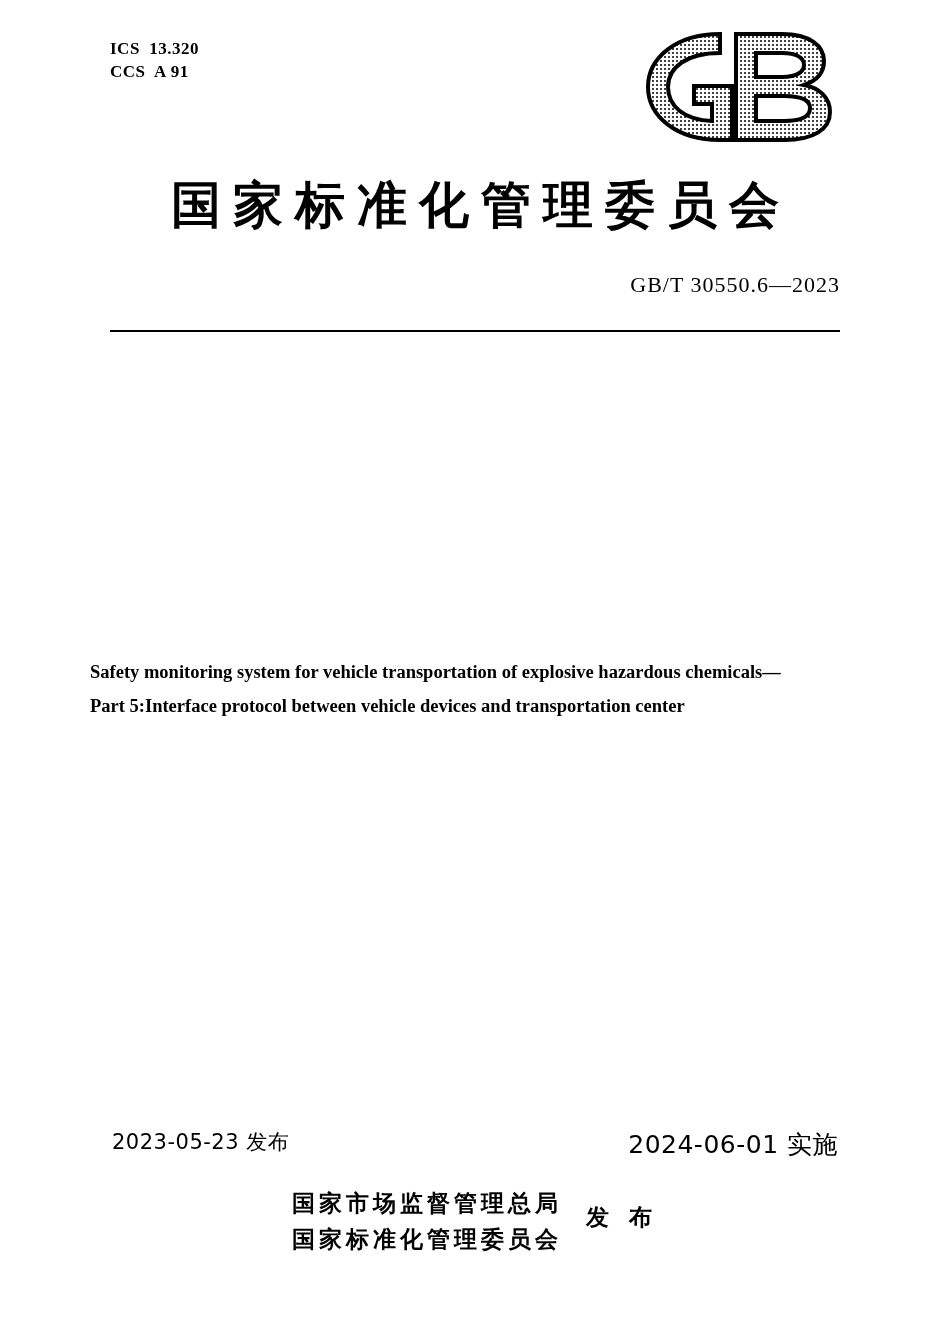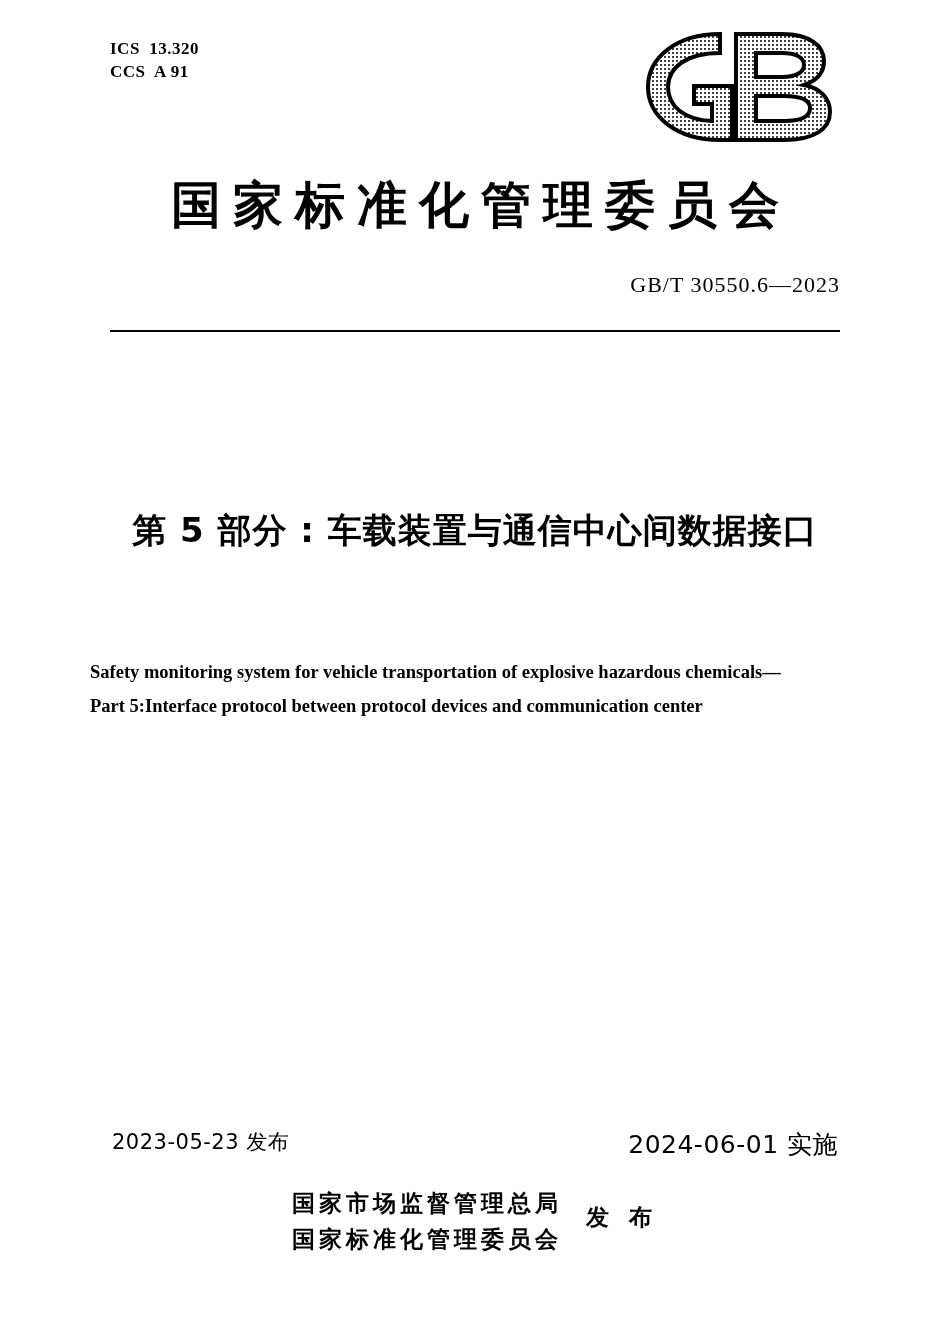--- a/index.html
+++ b/index.html
@@ -190,26 +190,25 @@
     </svg>
   </div>
 
   <div class="cn-standard-title">国家标准化管理委员会</div>
 
   <div class="std-number">GB/T 30550.6—2023</div>
 
   <div class="rule-top"></div>
 
   <div class="title-cn">
-    <span class="line">第 5 部分 : 车载装置与通信中心间数据接口</span>
   </div>
 
   <div class="title-en">
     <span class="line">Safety monitoring system for vehicle transportation of explosive hazardous chemicals—</span>
-    <span class="line">Part 5:Interface protocol between protocol devices and communication center</span>
+    <span class="line">Part 5:Interface protocol between vehicle devices and transportation center</span>
   </div>
 
   <div class="date-issue">2023-05-23 发布</div>
   <div class="date-impl">2024-06-01 实施</div>
 
   <div class="issuer">
     <div class="issuer-names">
       <span class="line">国家市场监督管理总局</span>
       <span class="line">国家标准化管理委员会</span>
     </div>

